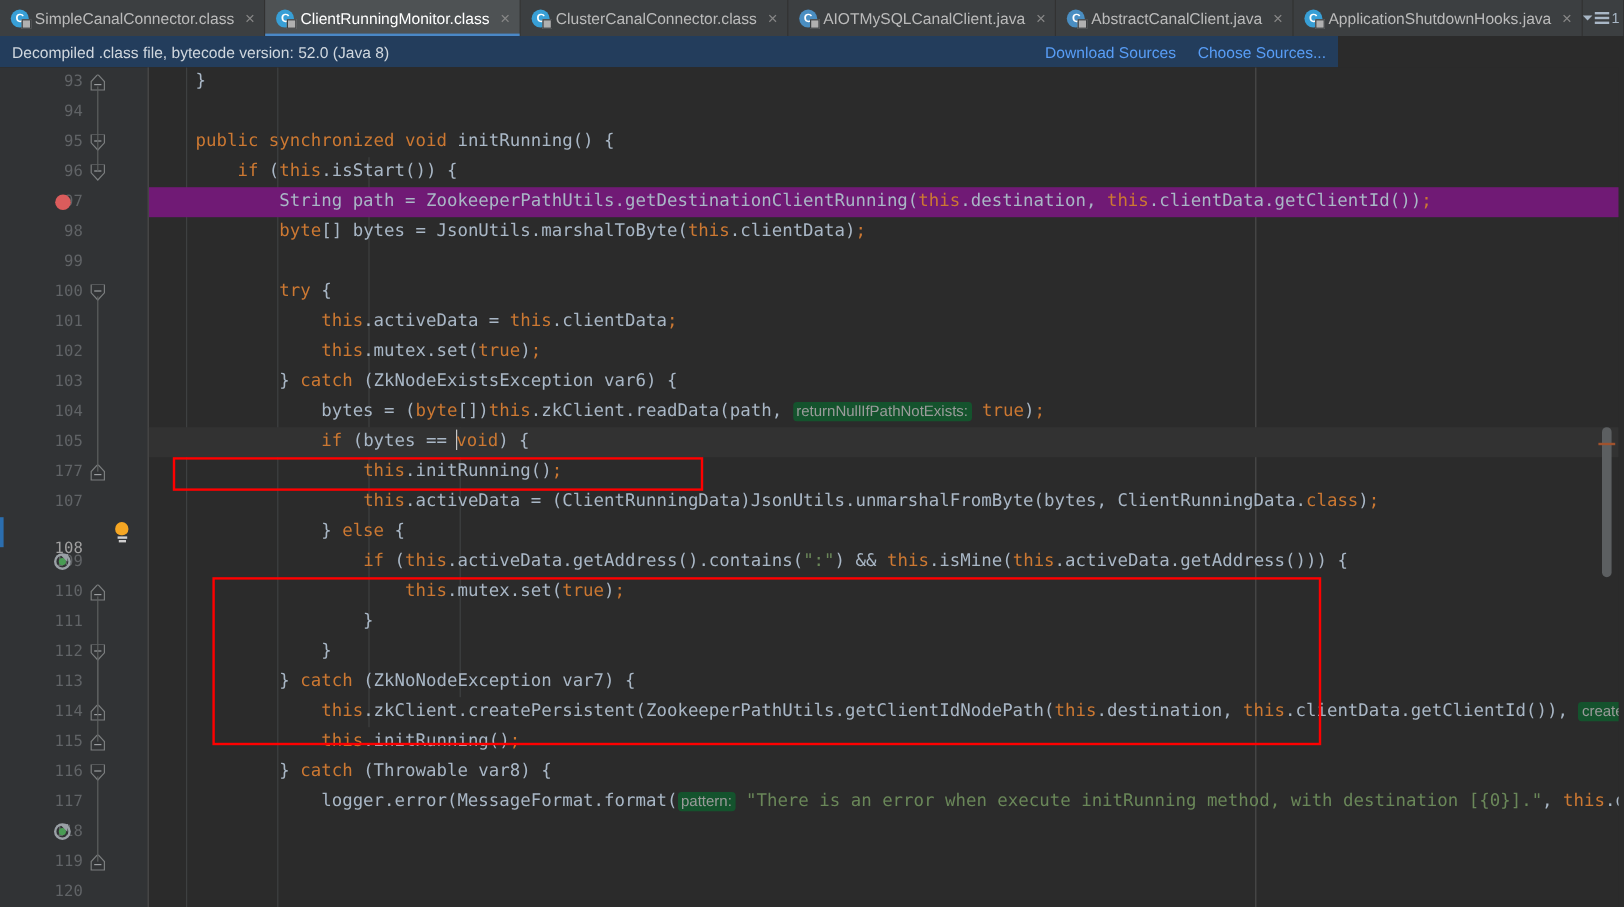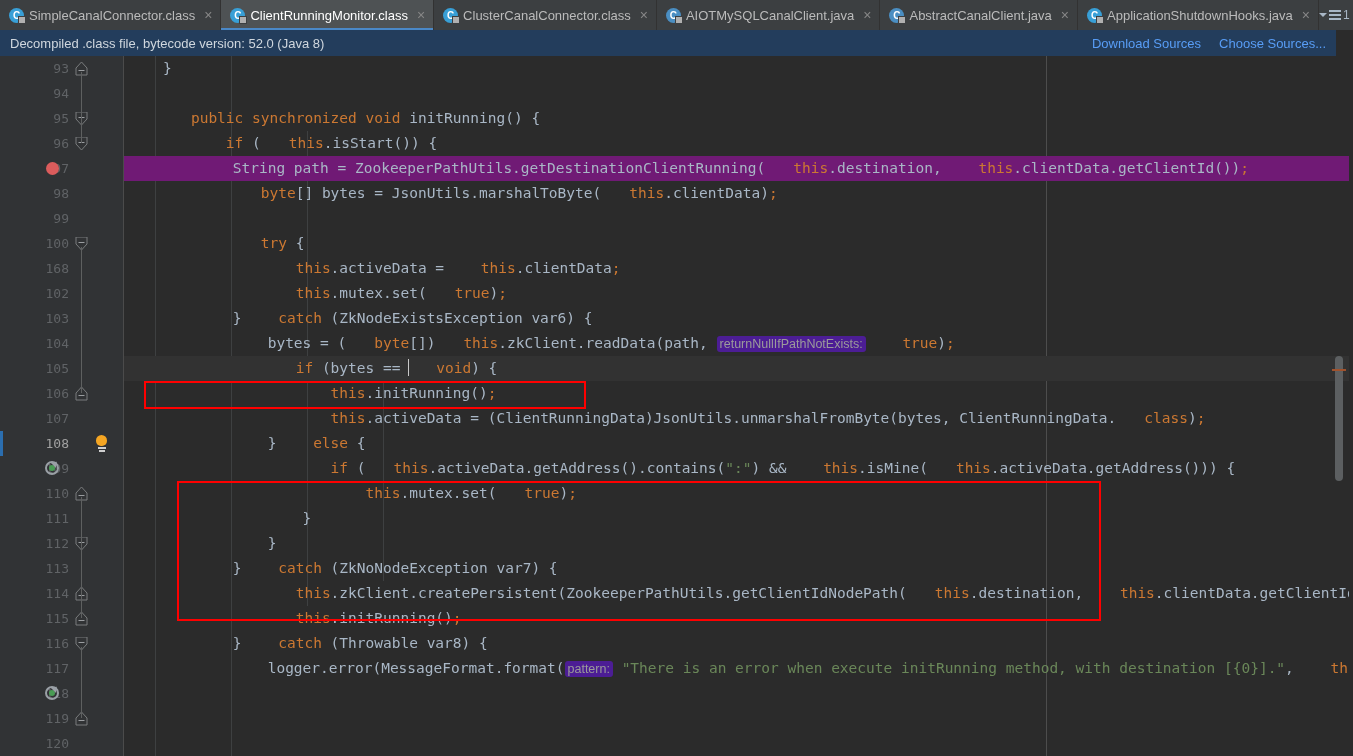--- a/index.html
+++ b/index.html
@@ -57,21 +57,21 @@
   }
   .chev-small {
     width:0;height:0;border-left:4px solid transparent;border-right:4px solid transparent;
     border-top:4px solid #a9b7c6;
   }
   .listicon { display:flex; flex-direction:column; gap:2px; }
   .listicon i { display:block; width:12px; height:2px; background:#a9b7c6; }
 
   
   .notifbar {
-    position: absolute; left: 0; top: 30px; width: 1336px; height: 26px;
+    position: absolute; left: 0; top: 30px; width: 1115px; height: 26px;
     background: #233d5c;
     display: flex; align-items: center;
     font-family: "Liberation Sans", sans-serif;
     font-size: 13px; color: #d0d7de;
     padding: 0 10px;
   }
   .notif-actions { margin-left: auto; display: flex; gap: 18px; }
   .notif-actions a { color: #589df6; text-decoration: none; cursor: pointer; }
 
   
@@ -89,21 +89,21 @@
   .gline {
     height: 25px; line-height: 25px;
     position: relative;
     font-family: "DejaVu Sans Mono", monospace;
     font-size: 13px;
   }
   .gnum {
     position: absolute; right: 55px; top: 0;
     color: #606366; font-size: 13px;
   }
-  .gline.current .gnum { color: #a1a1a1; }
+  .gline.current .gnum { color: #a1a1a1; margin-top: 14px; }
   .gline.current::before{
     content:""; position:absolute; left:0; top:0; width:3px; height:25px;
     background:#2b6eaf;
   }
   .bp {
     position: absolute; left: 46px; top: 6px;
     width: 13px; height: 13px; border-radius: 50%;
     background: #db5c5c;
   }
   .bulb {
@@ -150,26 +150,26 @@
   .cline {
     position: relative; height: 25px; line-height: 25px;
     white-space: pre; font-size: 14.5px;
     font-family: "DejaVu Sans Mono", monospace;
     color: #a9b7c6; padding-left: 4px;
   }
   .cline.hl-bp { background: #701a75; }
   .cline.hl-cur { background: #323232; }
 
   
-  .kw   { color: #cc7832; margin-left: 28px; }
+  .kw   { color: #cc7832; }
   .str  { color: #6a8759; }
   .semi { color: #cc7832; }
   .plain{ color: #a9b7c6; }
   .hint {
-    background: #4c1d95; color: #9b9b9b;
+    background: #14532d; color: #9b9b9b;
     border-radius: 3px; padding: 1px 3px;
     font-family: "Liberation Sans", sans-serif;
     font-size: 12.5px;
     text-align: center;
   }
   .caret {
     display:inline-block; width:1px; height:17px; background:#c8c8c8;
     vertical-align:-3px; margin:0 -1px;
   }
 
@@ -289,36 +289,36 @@
           <div class="gline">
             <span class="gnum">100</span>
             <span class="fold-cap-dn" style="position: absolute; left: 75px; top: 6px;">
               <svg width="13" height="14">
                 <path d="M1 0 H12 V7 L6.5 13 L1 7 Z" fill="#313335" stroke="#7a7d7e" stroke-width="1"></path>
                 <rect x="3.5" y="5" width="6" height="1" fill="#9a9da0"></rect>
               </svg>
             </span>
           </div>
           <div class="gline">
-            <span class="gnum">168</span>
+            <span class="gnum">101</span>
           </div>
           <div class="gline">
             <span class="gnum">102</span>
           </div>
           <div class="gline">
             <span class="gnum">103</span>
           </div>
           <div class="gline">
             <span class="gnum">104</span>
           </div>
           <div class="gline">
             <span class="gnum">105</span>
           </div>
           <div class="gline">
-            <span class="gnum">106</span>
+            <span class="gnum">177</span>
             <span class="fold-cap-up" style="position: absolute; left: 75px; top: 6px;">
               <svg width="13" height="14">
                 <path d="M6.5 0 L12 6 V13 H1 V6 Z" fill="#313335" stroke="#7a7d7e" stroke-width="1"></path>
                 <rect x="3.5" y="8" width="6" height="1" fill="#9a9da0"></rect>
               </svg>
             </span>
           </div>
           <div class="gline">
             <span class="gnum">107</span>
           </div>

